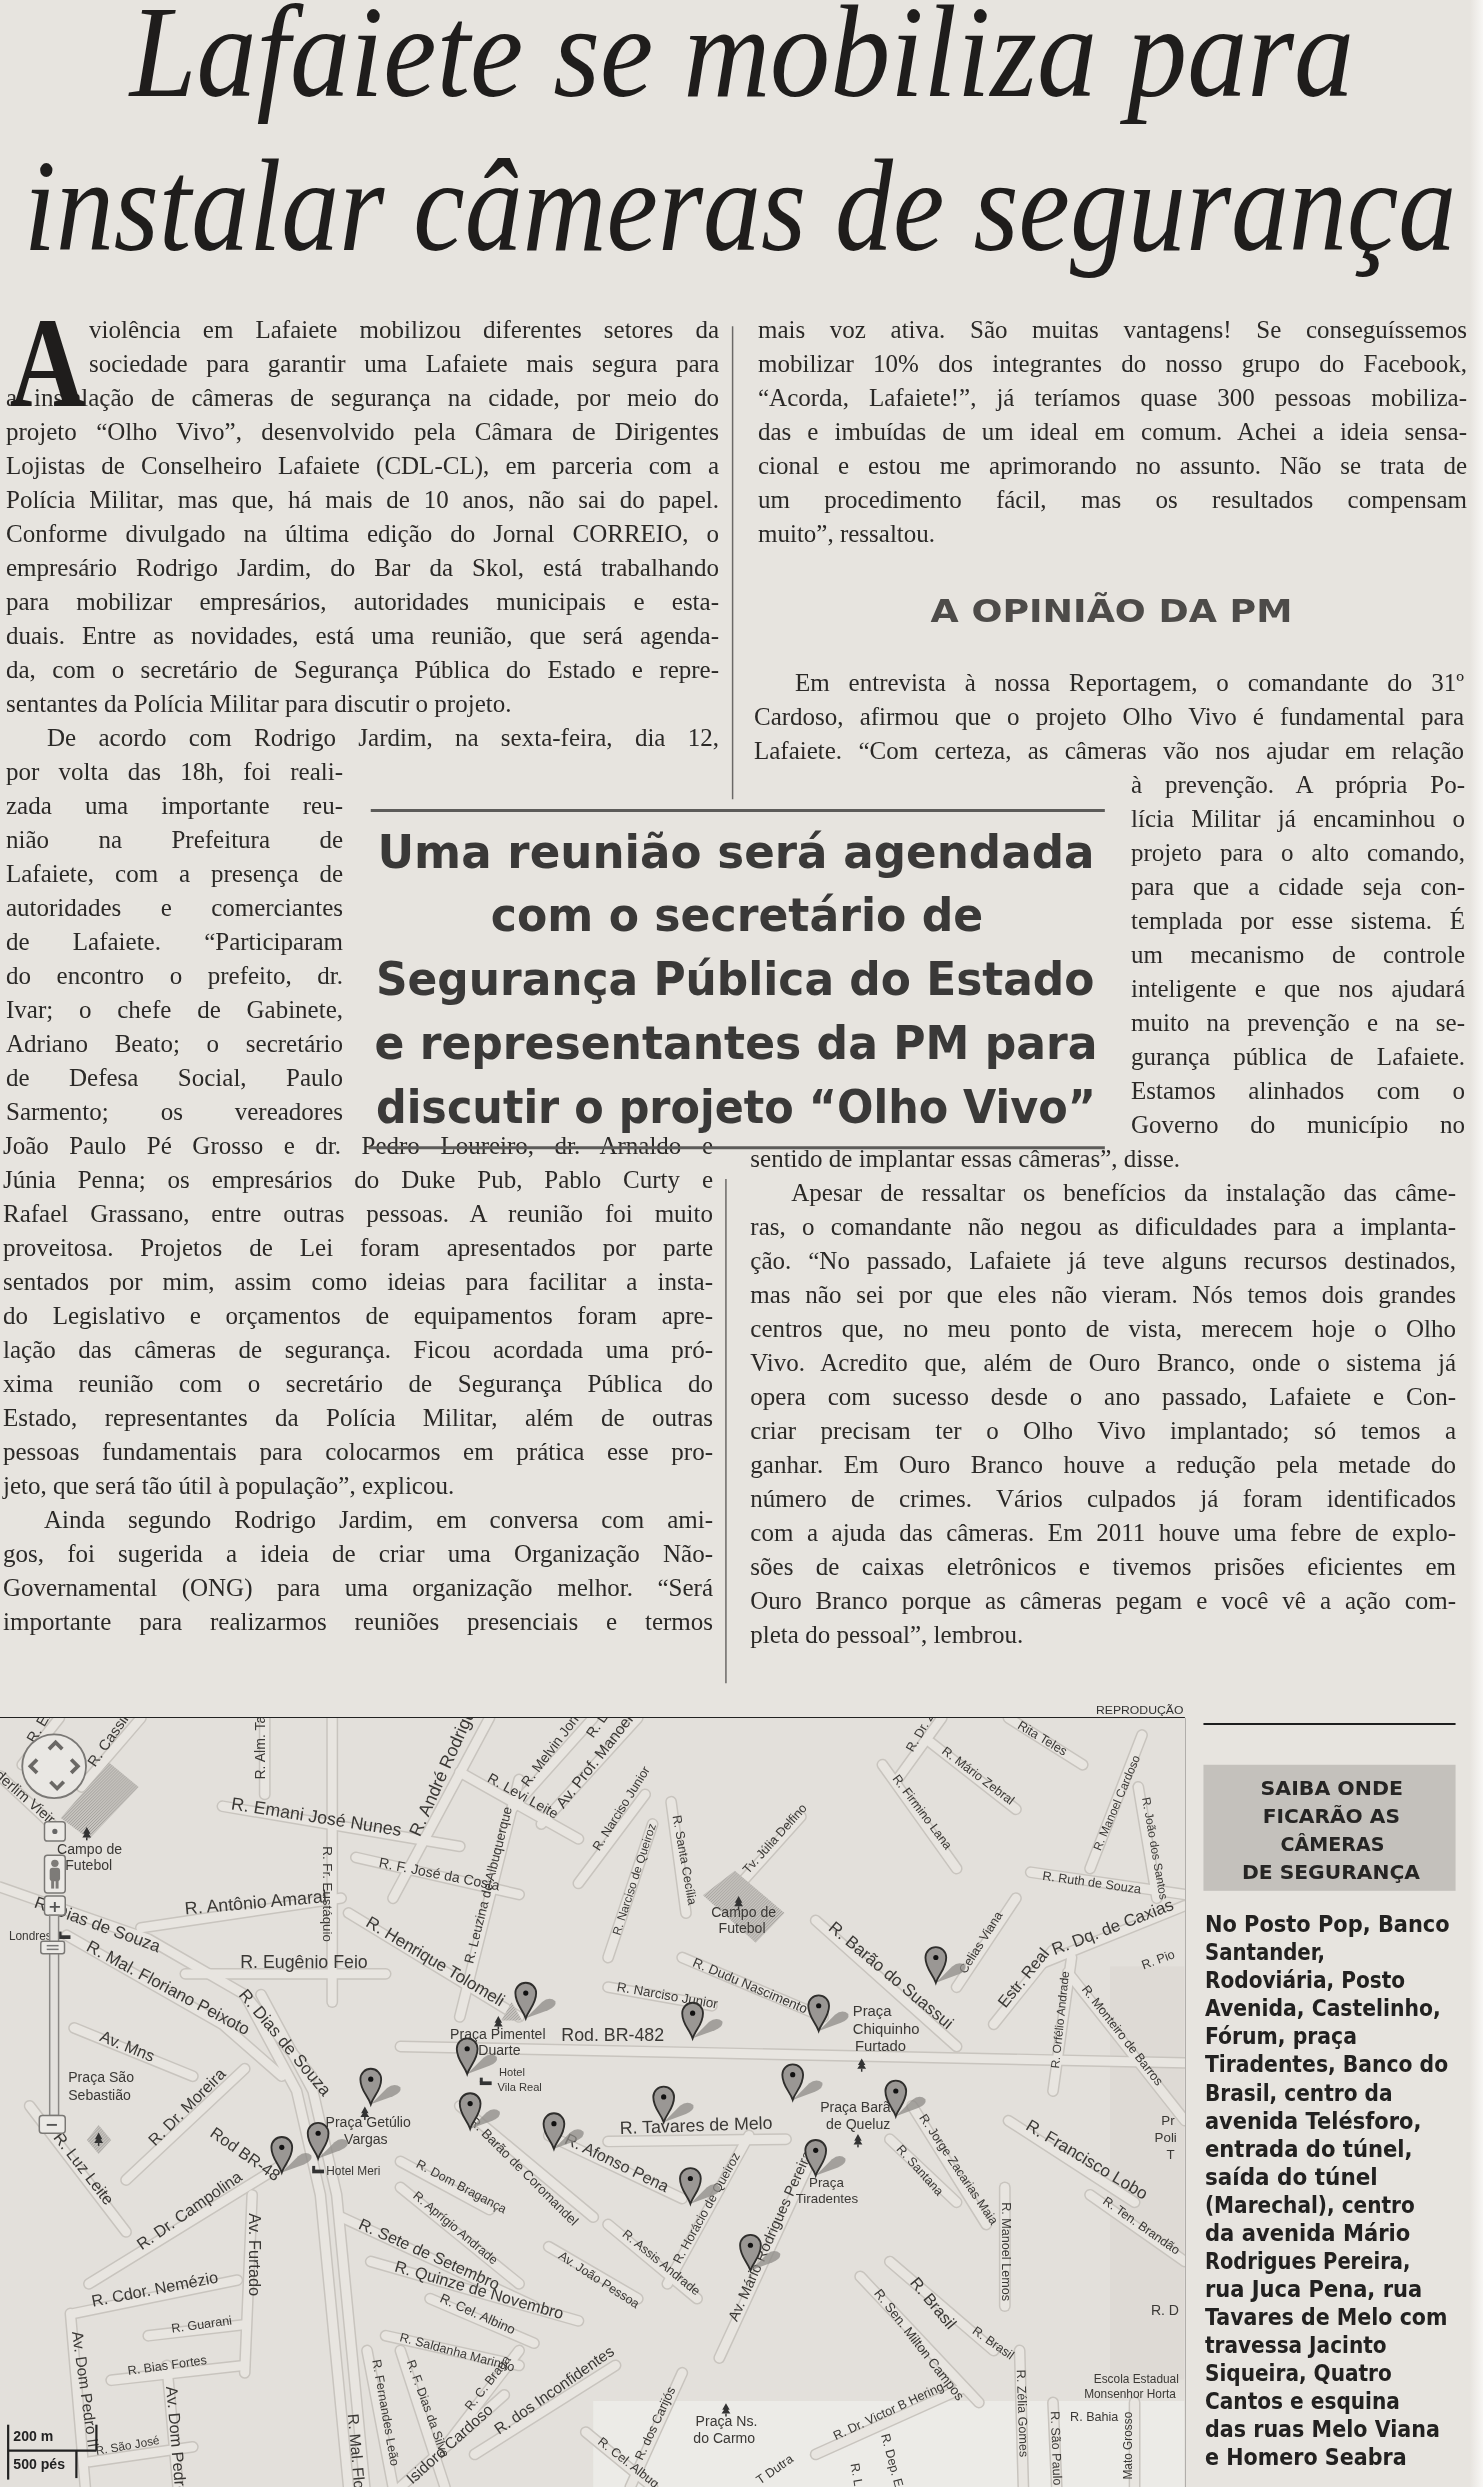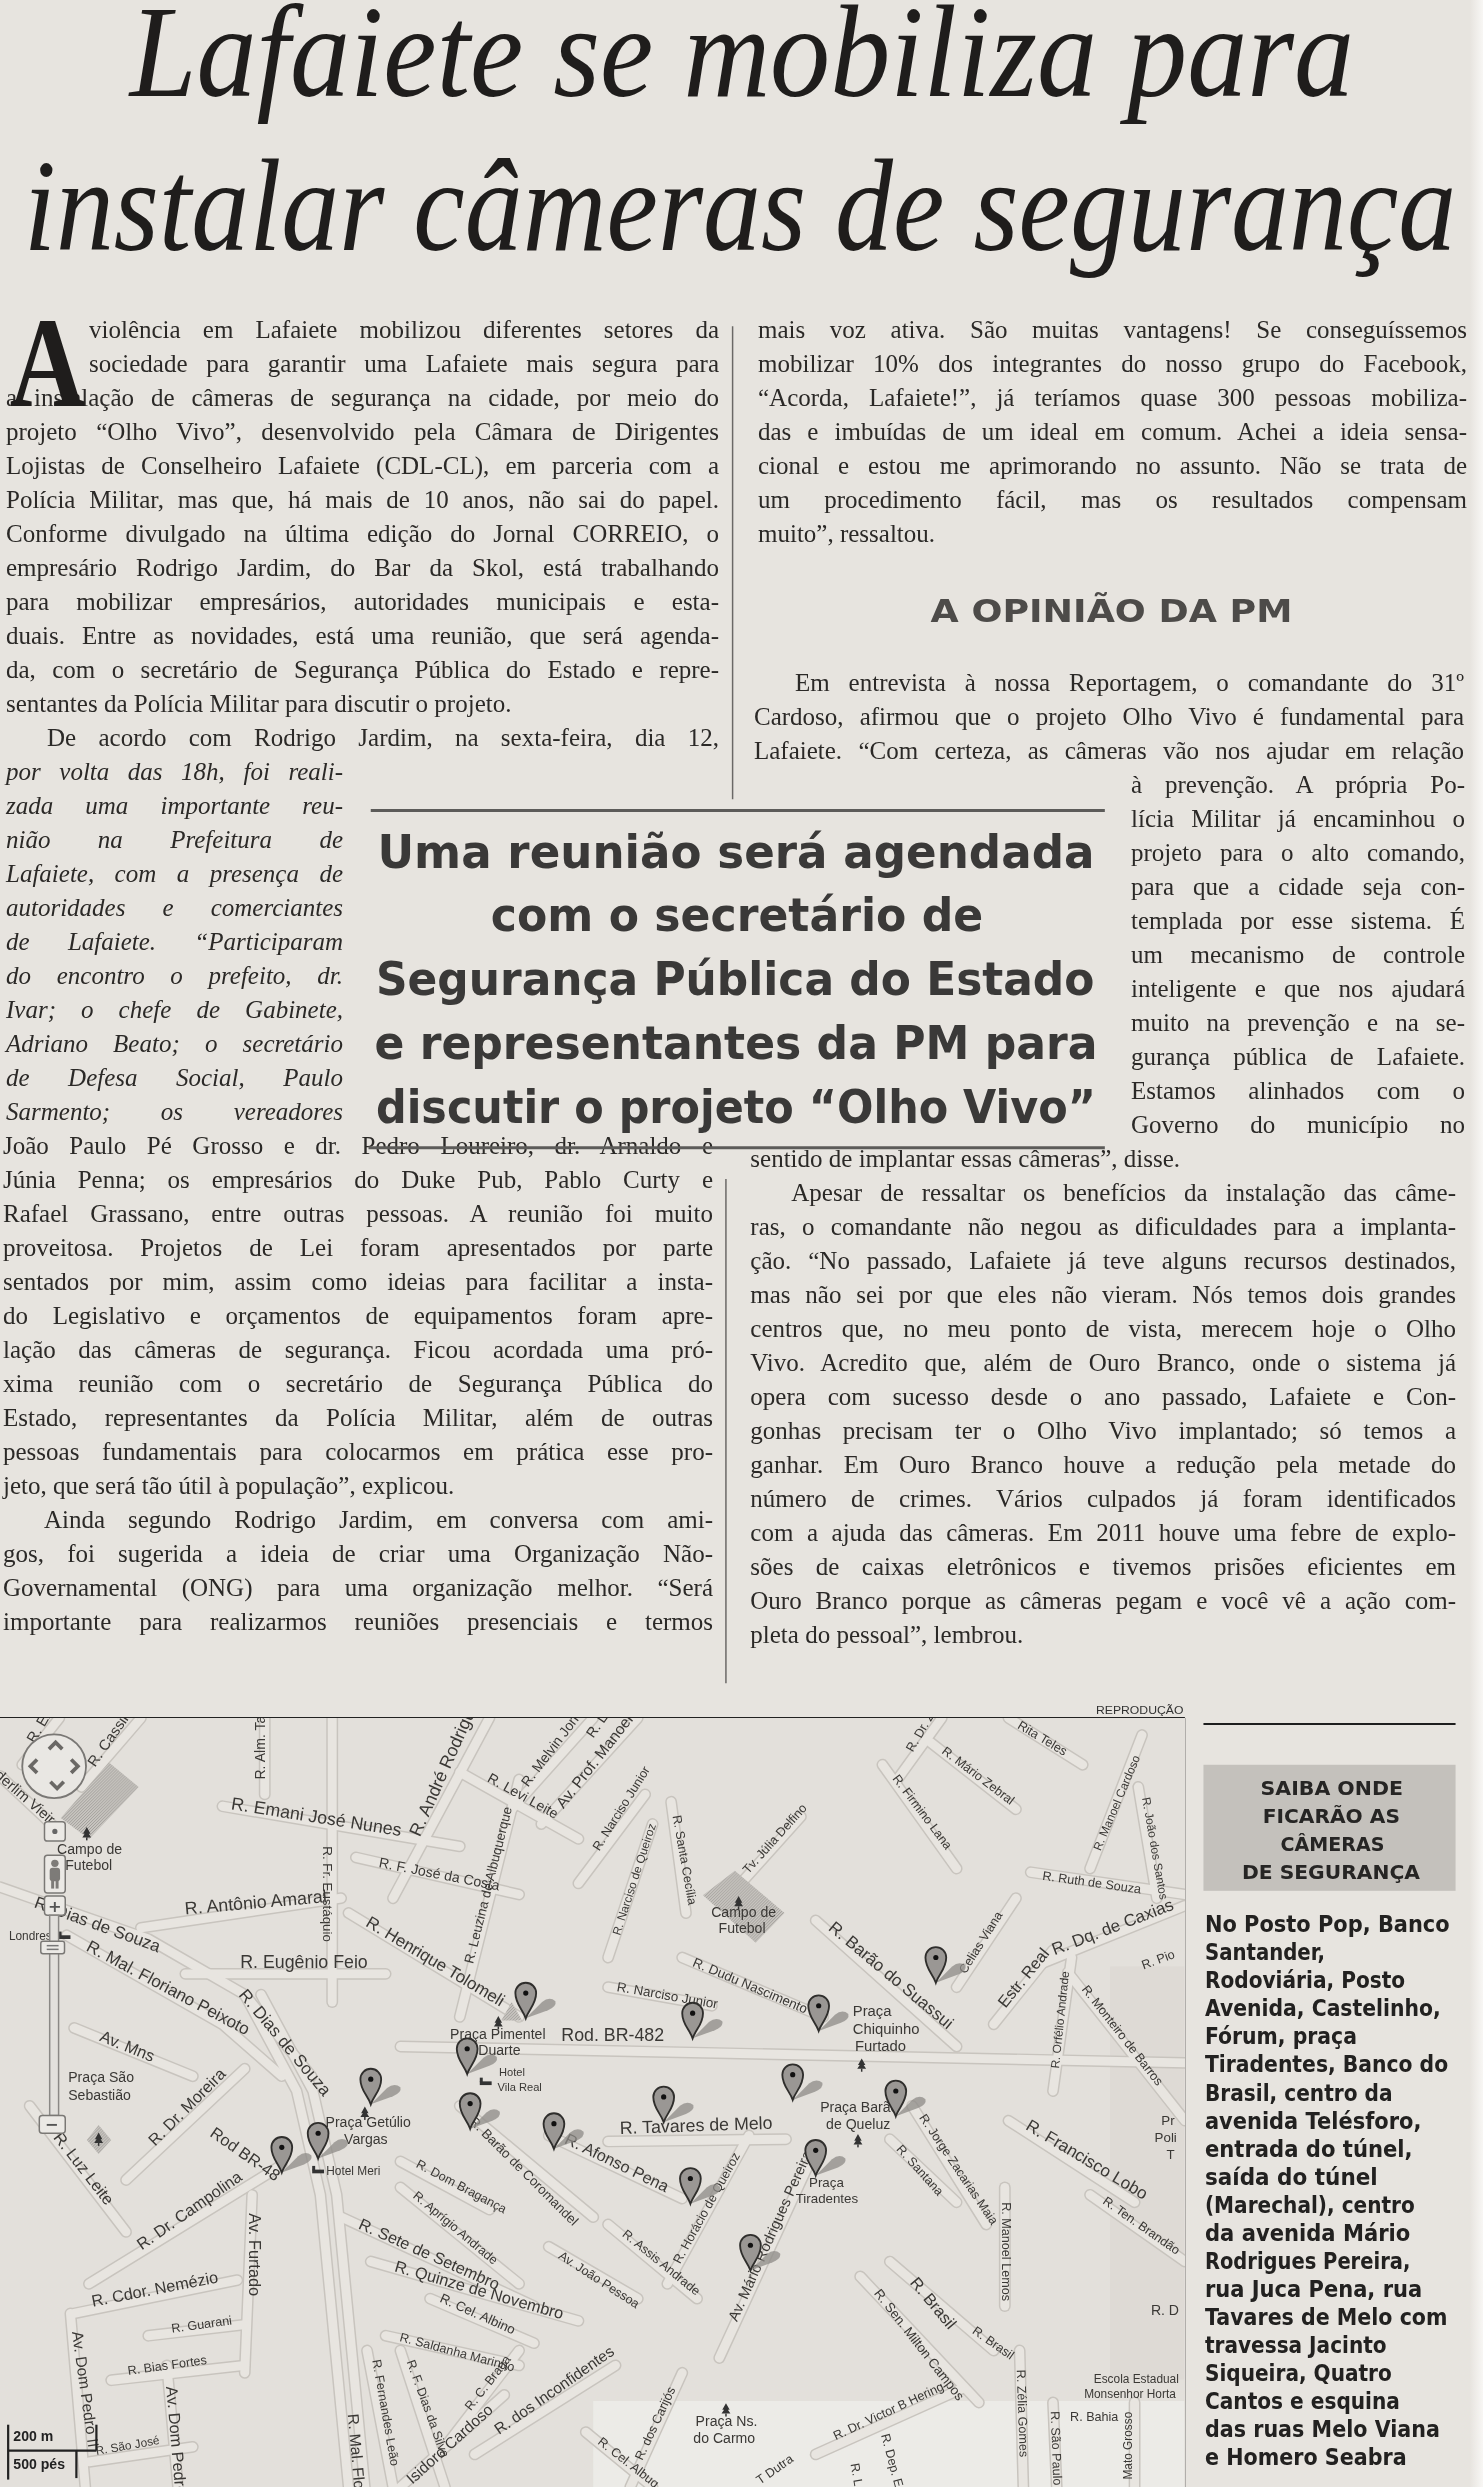--- a/index.html
+++ b/index.html
@@ -10,21 +10,21 @@
   }
   .paper-edge { position: absolute; left: 1470px; top: 0; width: 13.3px; height: 2487px;
     background: linear-gradient(to right, rgba(255,255,255,0) 0%, rgba(250,249,247,0.9) 100%); }
   .overlay { position: absolute; left: 0; top: 0; width: 1483px; height: 2487px; }
   .col { position: absolute; font-family: "Liberation Serif", serif; font-size: 25px; color: #2b2927; }
   .ln { display: block; height: 34px; line-height: 34px; white-space: nowrap;
         text-align: justify; text-align-last: justify; }
   .ln.end { text-align: left; text-align-last: left; }
   .ln.dc { padding-left: 83px; }
   .ln.ind { padding-left: 41px; }
-  .ln.nar { width: 337px; font-style: italic; }
+  .ln.nar { width: 337px; }
   .ln.nar2 { margin-left: 377px; width: 334px; }
   .ln.lowl { margin-left: -3px; margin-right: 6px; }
   .ln.low { margin-left: -3.7px; margin-right: 8px; }
   .headline { font-family: "Liberation Serif", serif; font-style: italic; font-size: 178px; fill: #1f1d1c; }
   .dropcap { font-family: "Liberation Serif", serif; font-weight: bold; font-size: 174px; fill: #1f1d1c; }
   .subhead { font-family: "DejaVu Sans", sans-serif; font-weight: bold; font-size: 42px; fill: #4d4b49; }
   .pq { font-family: "DejaVu Sans", sans-serif; font-weight: bold; font-size: 62px; fill: #3a3938; }
   .sbh { font-family: "DejaVu Sans", sans-serif; font-weight: bold; font-size: 25px; fill: #262524; }
   .sbb { font-family: "DejaVu Sans", sans-serif; font-weight: bold; font-size: 30px; fill: #222120; }
   .credit { font-family: "Liberation Sans", sans-serif; font-size: 15px; fill: #333; }
@@ -107,21 +107,21 @@
   <div class="ln nar2">Estamos alinhados com o</div>
   <div class="ln nar2">Governo do município no</div>
   <div class="ln low end">sentido de implantar essas câmeras”, disse.</div>
   <div class="ln low ind">Apesar de ressaltar os benefícios da instalação das câme-</div>
   <div class="ln low">ras, o comandante não negou as dificuldades para a implanta-</div>
   <div class="ln low">ção. “No passado, Lafaiete já teve alguns recursos destinados,</div>
   <div class="ln low">mas não sei por que eles não vieram. Nós temos dois grandes</div>
   <div class="ln low">centros que, no meu ponto de vista, merecem hoje o Olho</div>
   <div class="ln low">Vivo. Acredito que, além de Ouro Branco, onde o sistema já</div>
   <div class="ln low">opera com sucesso desde o ano passado, Lafaiete e Con-</div>
-  <div class="ln low">gonhas precisam ter o Olho Vivo implantado; só temos a</div>
+  <div class="ln low">criar precisam ter o Olho Vivo implantado; só temos a</div>
   <div class="ln low">ganhar. Em Ouro Branco houve a redução pela metade do</div>
   <div class="ln low">número de crimes. Vários culpados já foram identificados</div>
   <div class="ln low">com a ajuda das câmeras. Em 2011 houve uma febre de explo-</div>
   <div class="ln low">sões de caixas eletrônicos e tivemos prisões eficientes em</div>
   <div class="ln low">Ouro Branco porque as câmeras pegam e você vê a ação com-</div>
   <div class="ln low end">pleta do pessoal”, lembrou.</div>
 </div>
 
 <svg class="overlay" viewBox="0 0 2000 3354" xmlns="http://www.w3.org/2000/svg">
   <g>

